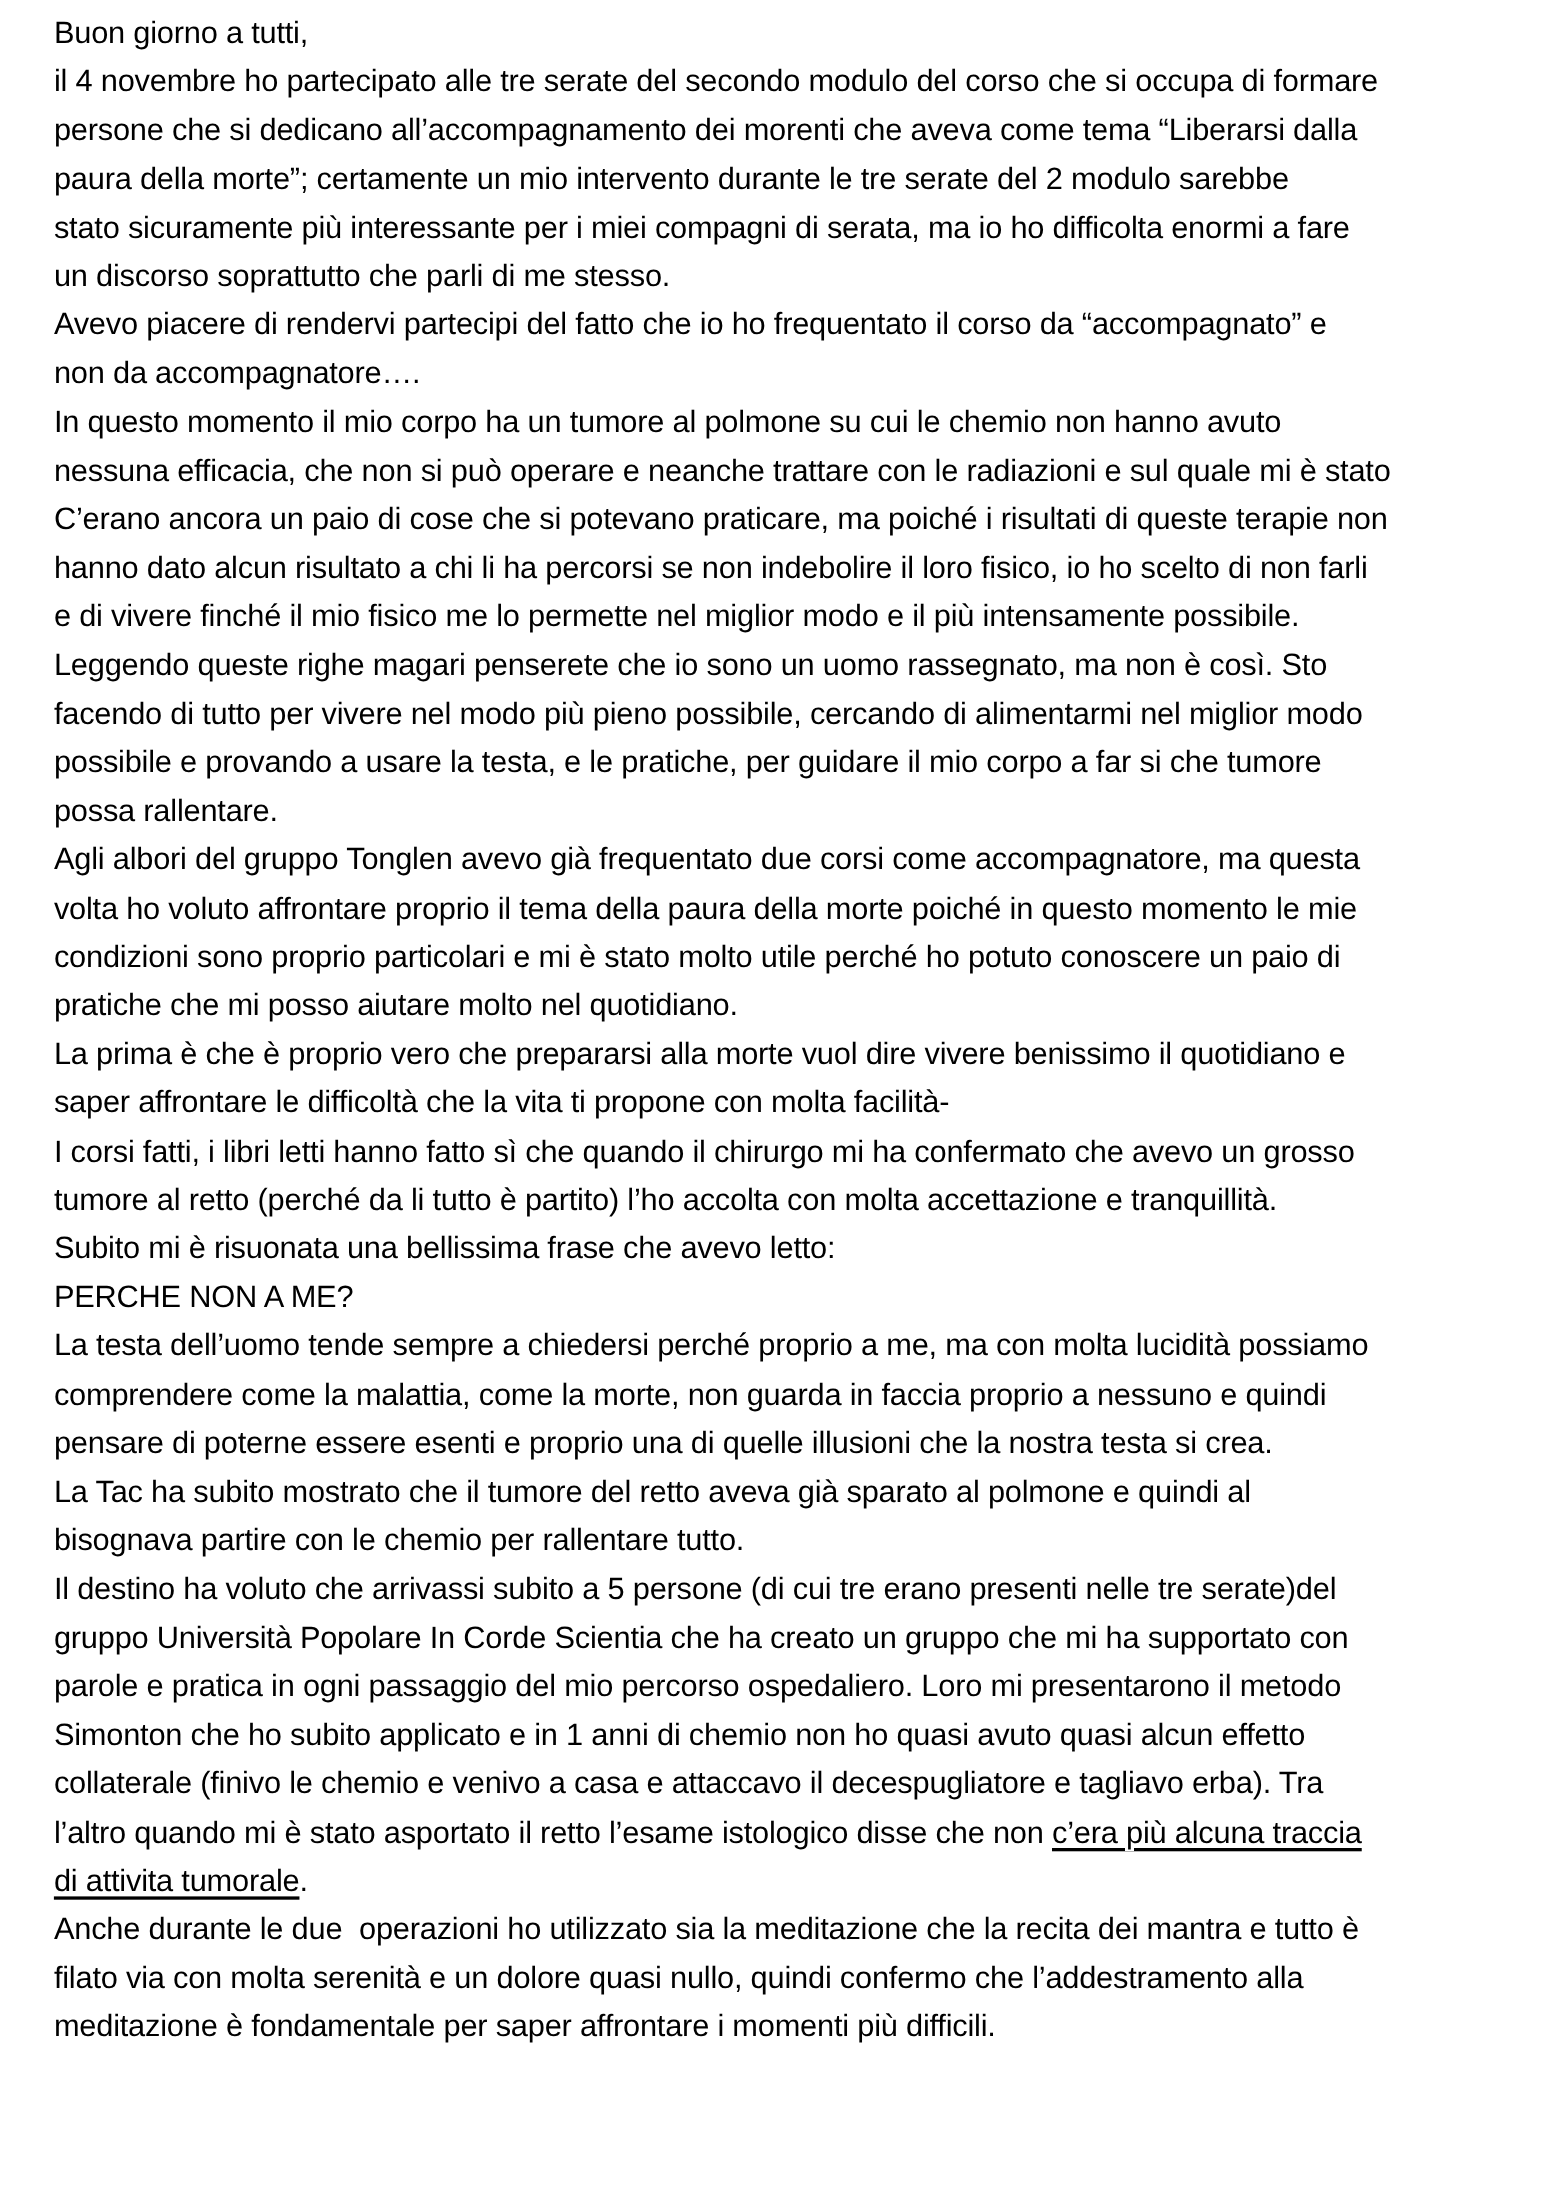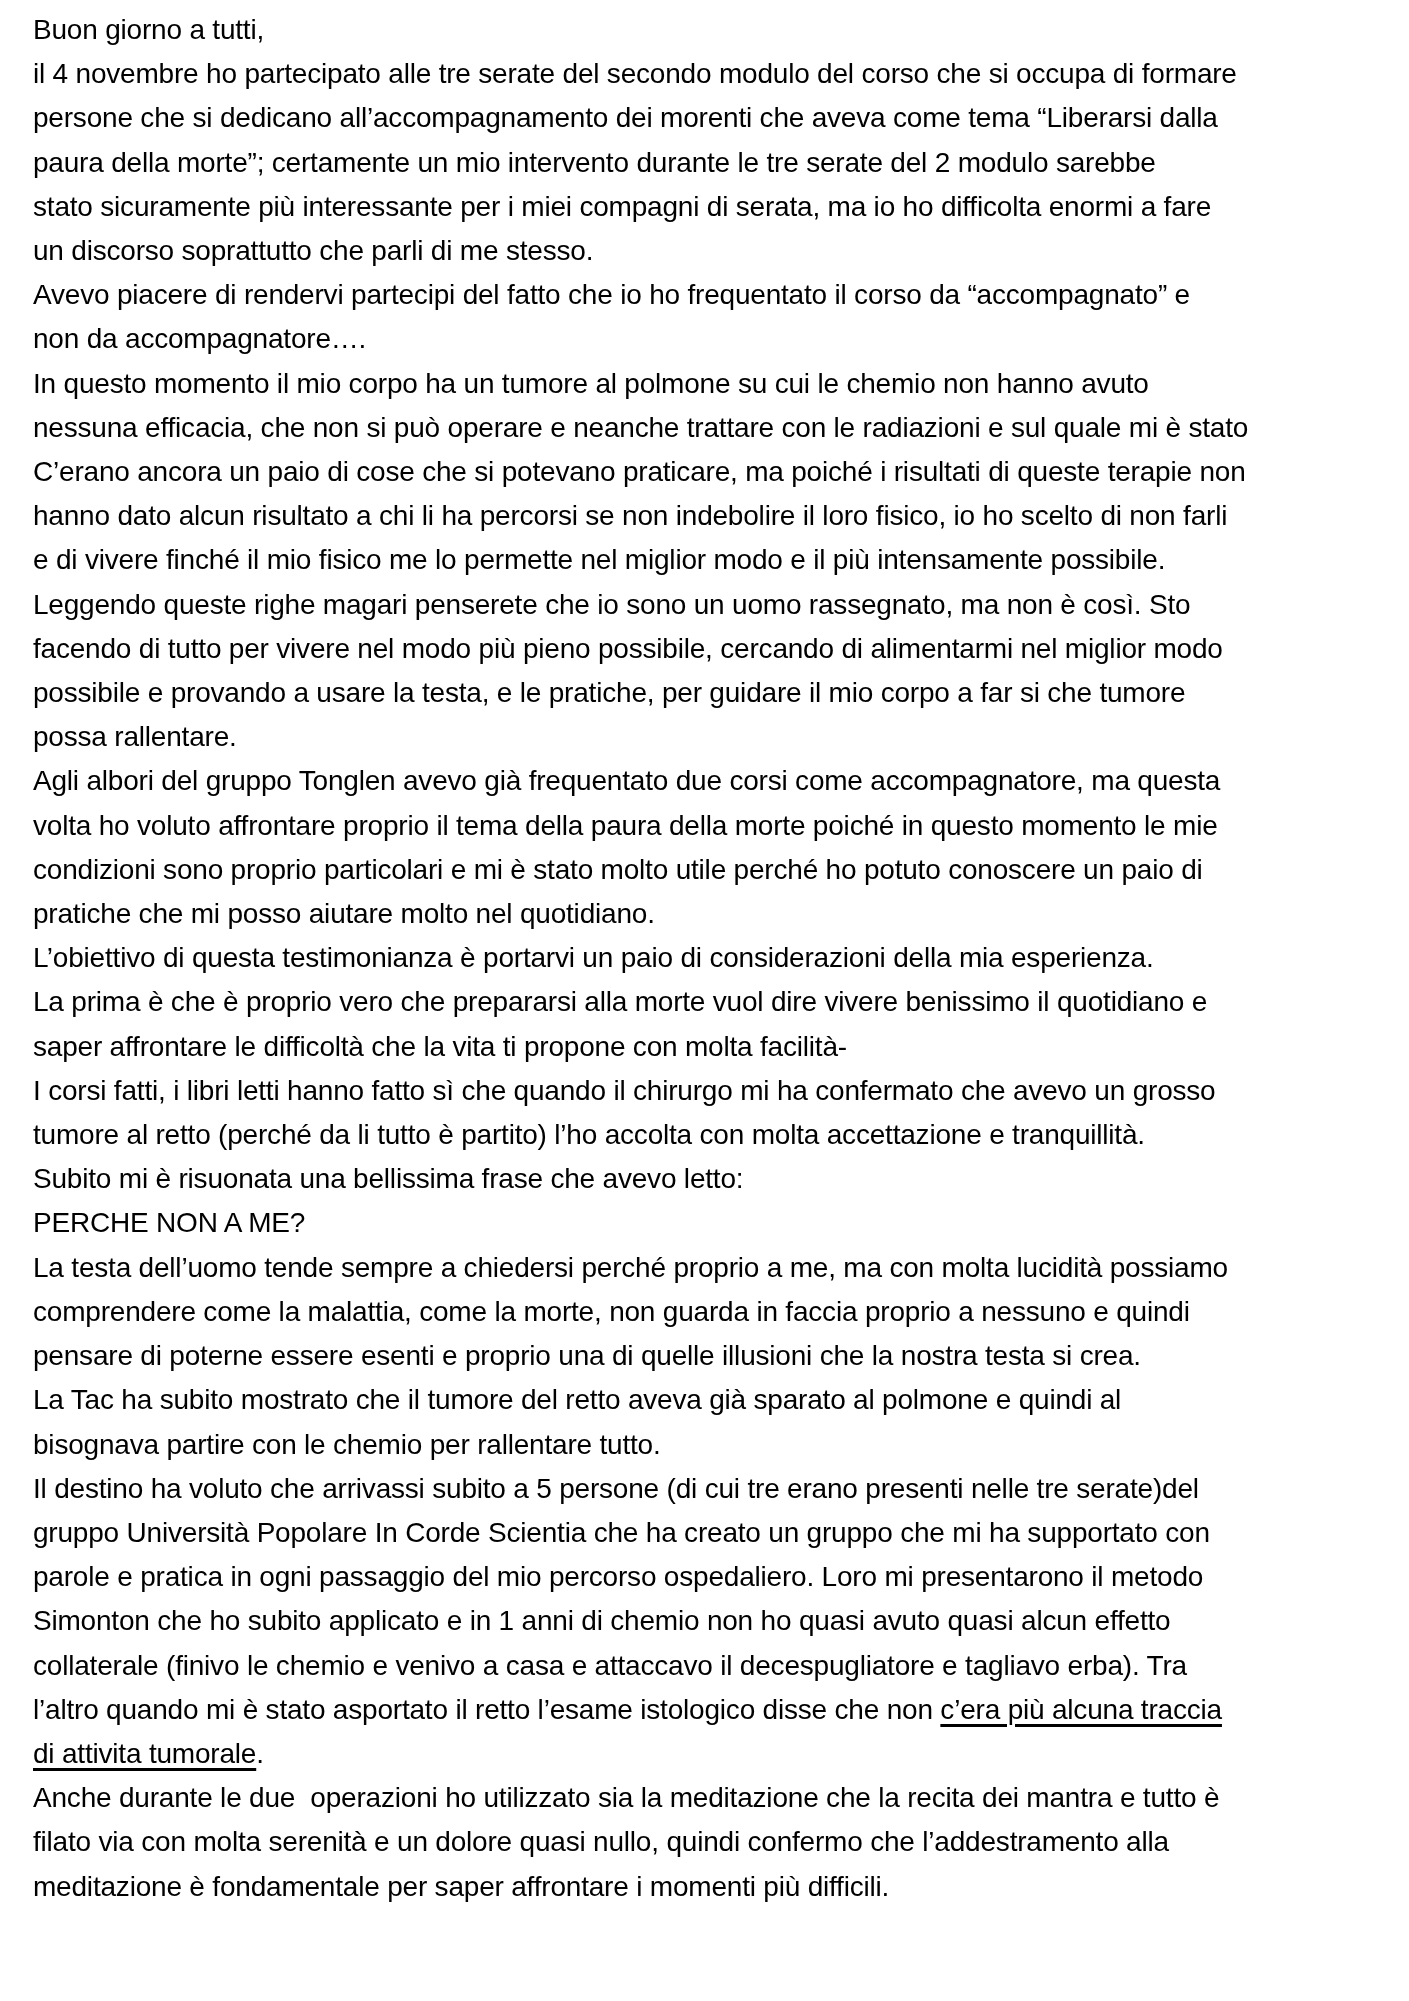--- a/index.html
+++ b/index.html
@@ -9,21 +9,21 @@
   body {
     width: 1409px;
     height: 2001px;
     background: #ffffff;
     overflow: hidden;
   }
   .page {
     box-sizing: border-box;
     width: 1409px;
     height: 2001px;
-    padding: 8px 8px 0 33px;
+    padding: 8px 8px 0 49px;
     background: #ffffff;
   }
   .line {
     font-family: "Liberation Sans", "DejaVu Sans", sans-serif;
     font-size: 28px;
     line-height: 44.2px;
     letter-spacing: -0.2px;
     color: #000000;
     white-space: pre;
     transform-origin: left center;
@@ -56,21 +56,20 @@
       <div class="line"><span>hanno dato alcun risultato a chi li ha percorsi se non indebolire il loro fisico, io ho scelto di non farli</span></div>
       <div class="line"><span>e di vivere finché il mio fisico me lo permette nel miglior modo e il più intensamente possibile.</span></div>
       <div class="line"><span>Leggendo queste righe magari penserete che io sono un uomo rassegnato, ma non è così. Sto</span></div>
       <div class="line"><span>facendo di tutto per vivere nel modo più pieno possibile, cercando di alimentarmi nel miglior modo</span></div>
       <div class="line"><span>possibile e provando a usare la testa, e le pratiche, per guidare il mio corpo a far si che tumore</span></div>
       <div class="line"><span>possa rallentare.</span></div>
       <div class="line"><span>Agli albori del gruppo Tonglen avevo già frequentato due corsi come accompagnatore, ma questa</span></div>
       <div class="line"><span>volta ho voluto affrontare proprio il tema della paura della morte poiché in questo momento le mie</span></div>
       <div class="line"><span>condizioni sono proprio particolari e mi è stato molto utile perché ho potuto conoscere un paio di</span></div>
       <div class="line"><span>pratiche che mi posso aiutare molto nel quotidiano.</span></div>
-      <div class="line"><span>L’obiettivo di questa testimonianza è portarvi un paio di considerazioni della mia esperienza.</span></div>
       <div class="line"><span>La prima è che è proprio vero che prepararsi alla morte vuol dire vivere benissimo il quotidiano e</span></div>
       <div class="line"><span>saper affrontare le difficoltà che la vita ti propone con molta facilità-</span></div>
       <div class="line"><span>I corsi fatti, i libri letti hanno fatto sì che quando il chirurgo mi ha confermato che avevo un grosso</span></div>
       <div class="line"><span>tumore al retto (perché da li tutto è partito) l’ho accolta con molta accettazione e tranquillità.</span></div>
       <div class="line"><span>Subito mi è risuonata una bellissima frase che avevo letto:</span></div>
       <div class="line"><span>PERCHE NON A ME?</span></div>
       <div class="line"><span>La testa dell’uomo tende sempre a chiedersi perché proprio a me, ma con molta lucidità possiamo</span></div>
       <div class="line"><span>comprendere come la malattia, come la morte, non guarda in faccia proprio a nessuno e quindi</span></div>
       <div class="line"><span>pensare di poterne essere esenti e proprio una di quelle illusioni che la nostra testa si crea.</span></div>
       <div class="line"><span>La Tac ha subito mostrato che il tumore del retto aveva già sparato al polmone e quindi al</span></div>

